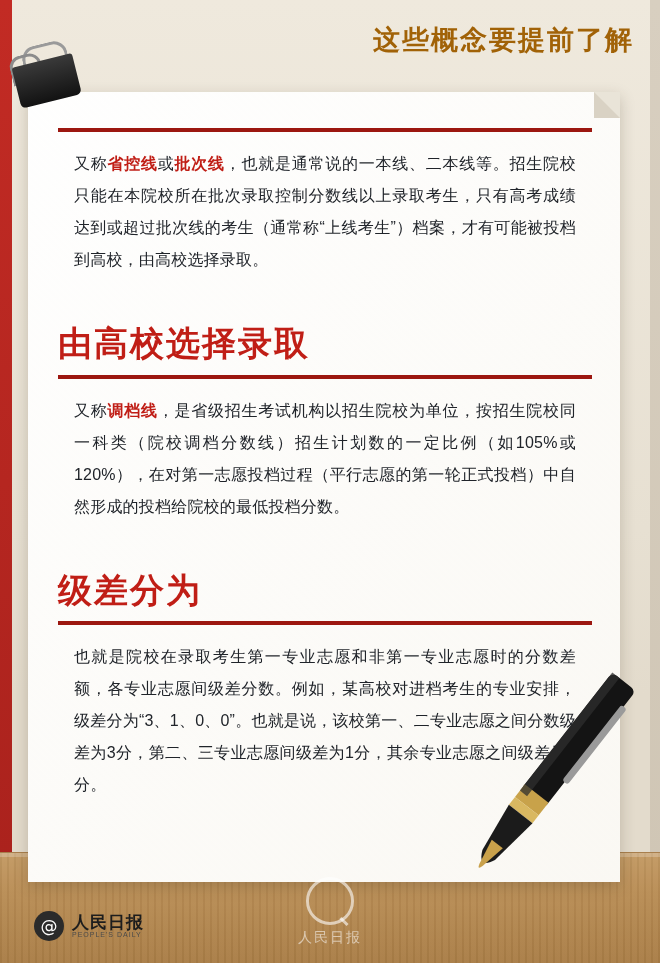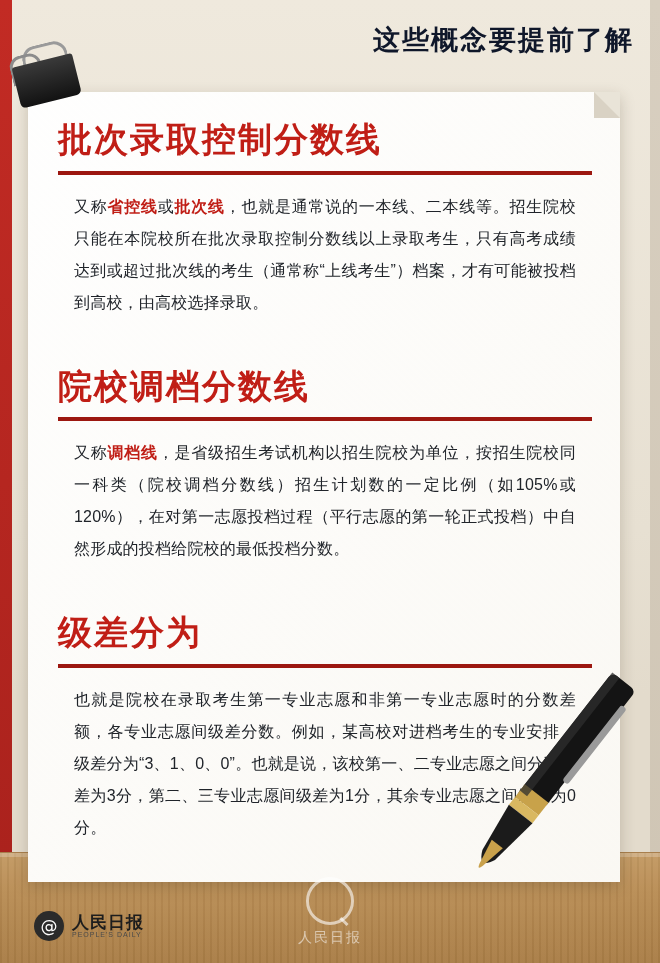--- a/index.html
+++ b/index.html
@@ -52,21 +52,21 @@
   }
 
   
   .headline {
     position: absolute;
     right: 26px;
     top: 22px;
     font-size: 27px;
     font-weight: bold;
     letter-spacing: 2px;
-    color: #0f172a;
+    color: #a16207;
     font-family: Liberation Mono, monospace;
   }
 
   
   .card {
     position: absolute;
     left: 28px;
     top: 92px;
     width: 592px;
     height: 790px;
@@ -231,31 +231,30 @@
   <div class="red-strip-r"></div>
   <div class="desk-wood"></div>
 </div>
 
 <div class="headline">这些概念要提前了解</div>
 
 <div class="card">
   <div class="card-inner">
 
     <div class="section">
-      <h2 class="title">批次录取控制分数线</h2>
       <div class="rule"></div>
       <p class="body-text">
         <span>又称</span><span class="hl">省控线</span><span>或</span><span class="hl">批次线</span><span>，也就是通常说的一本线、二本线等。招生院校只能在本院校所在批次录取控制分数线以上录取考生，只有高考成绩达到或超过批次线的考生（通常称“上线考生”）档案，才有可能被投档到高校，由高校选择录取。</span>
       </p>
     </div>
 
     <div class="gap"></div>
 
     <div class="section">
-      <h2 class="title">院校调档分数线</h2>
+      <h2 class="title">由高校选择录取</h2>
       <div class="rule"></div>
       <p class="body-text">
         <span>又称</span><span class="hl">调档线</span><span>，是省级招生考试机构以招生院校为单位，按招生院校同一科类（院校调档分数线）招生计划数的一定比例（如105%或120%），在对第一志愿投档过程（平行志愿的第一轮正式投档）中自然形成的投档给院校的最低投档分数。</span>
       </p>
     </div>
 
     <div class="gap"></div>
 
     <div class="section">
       <h2 class="title">级差分为</h2>

